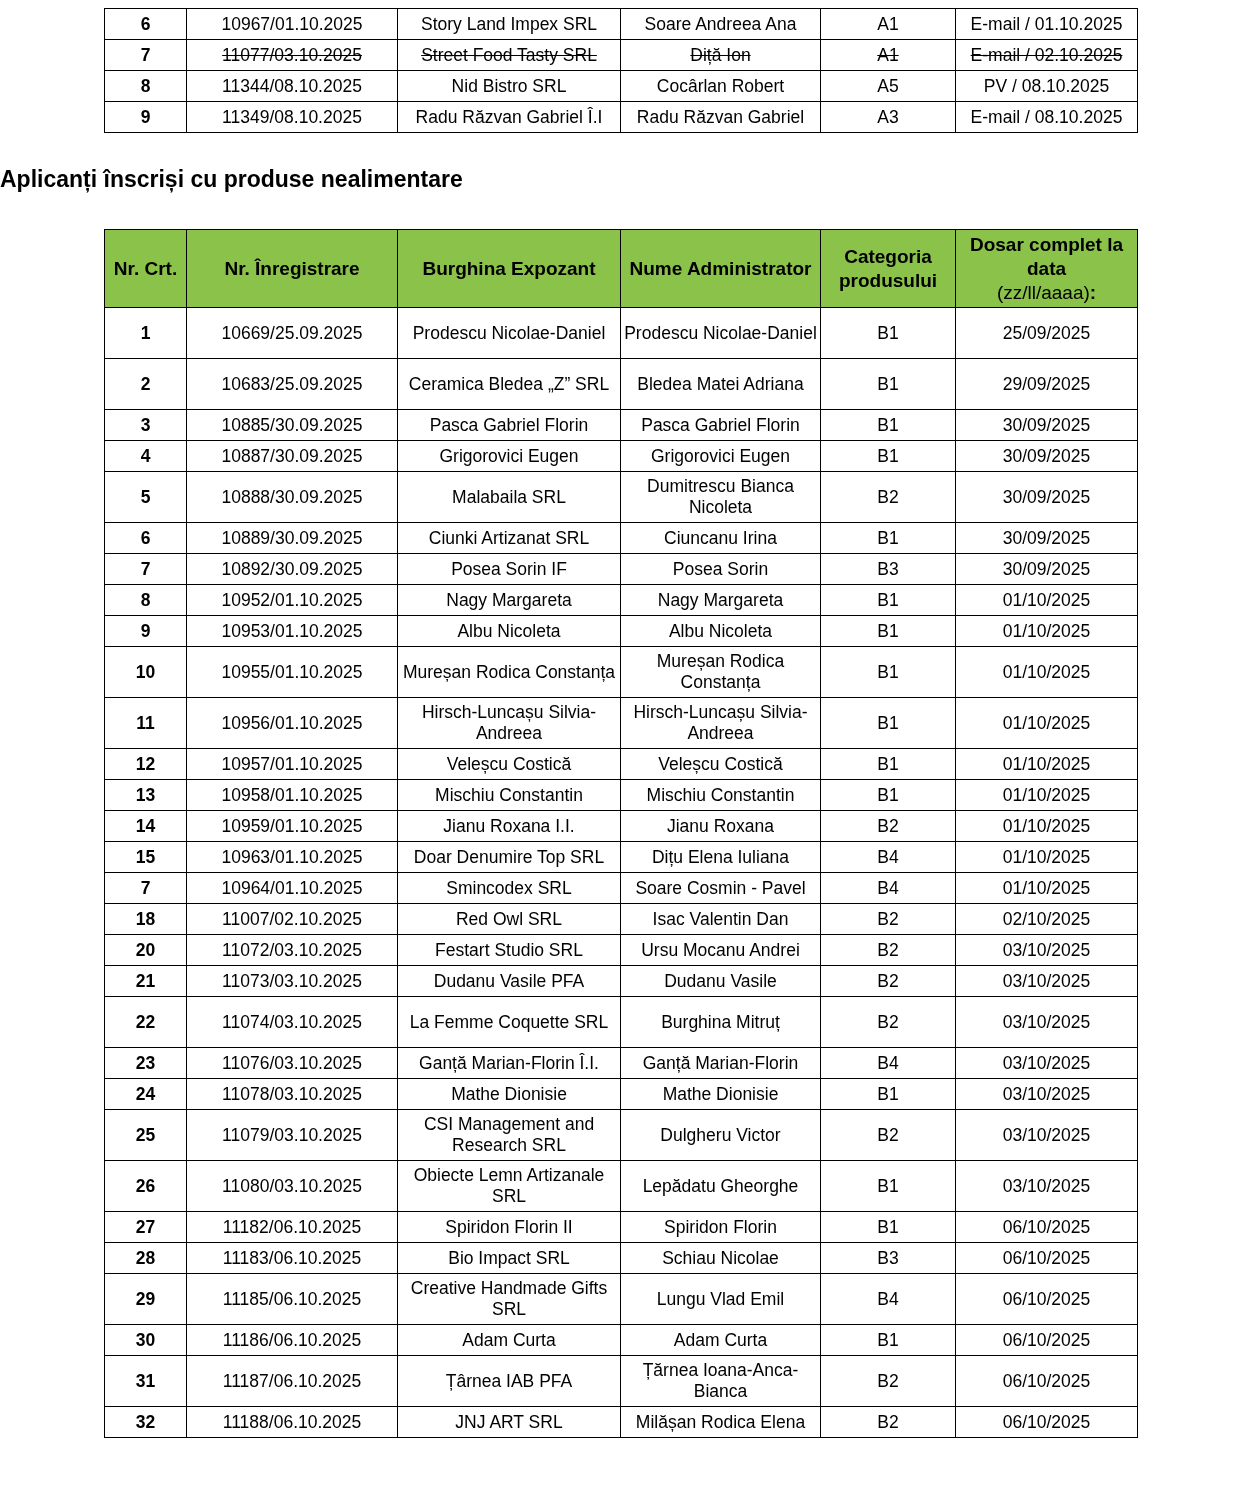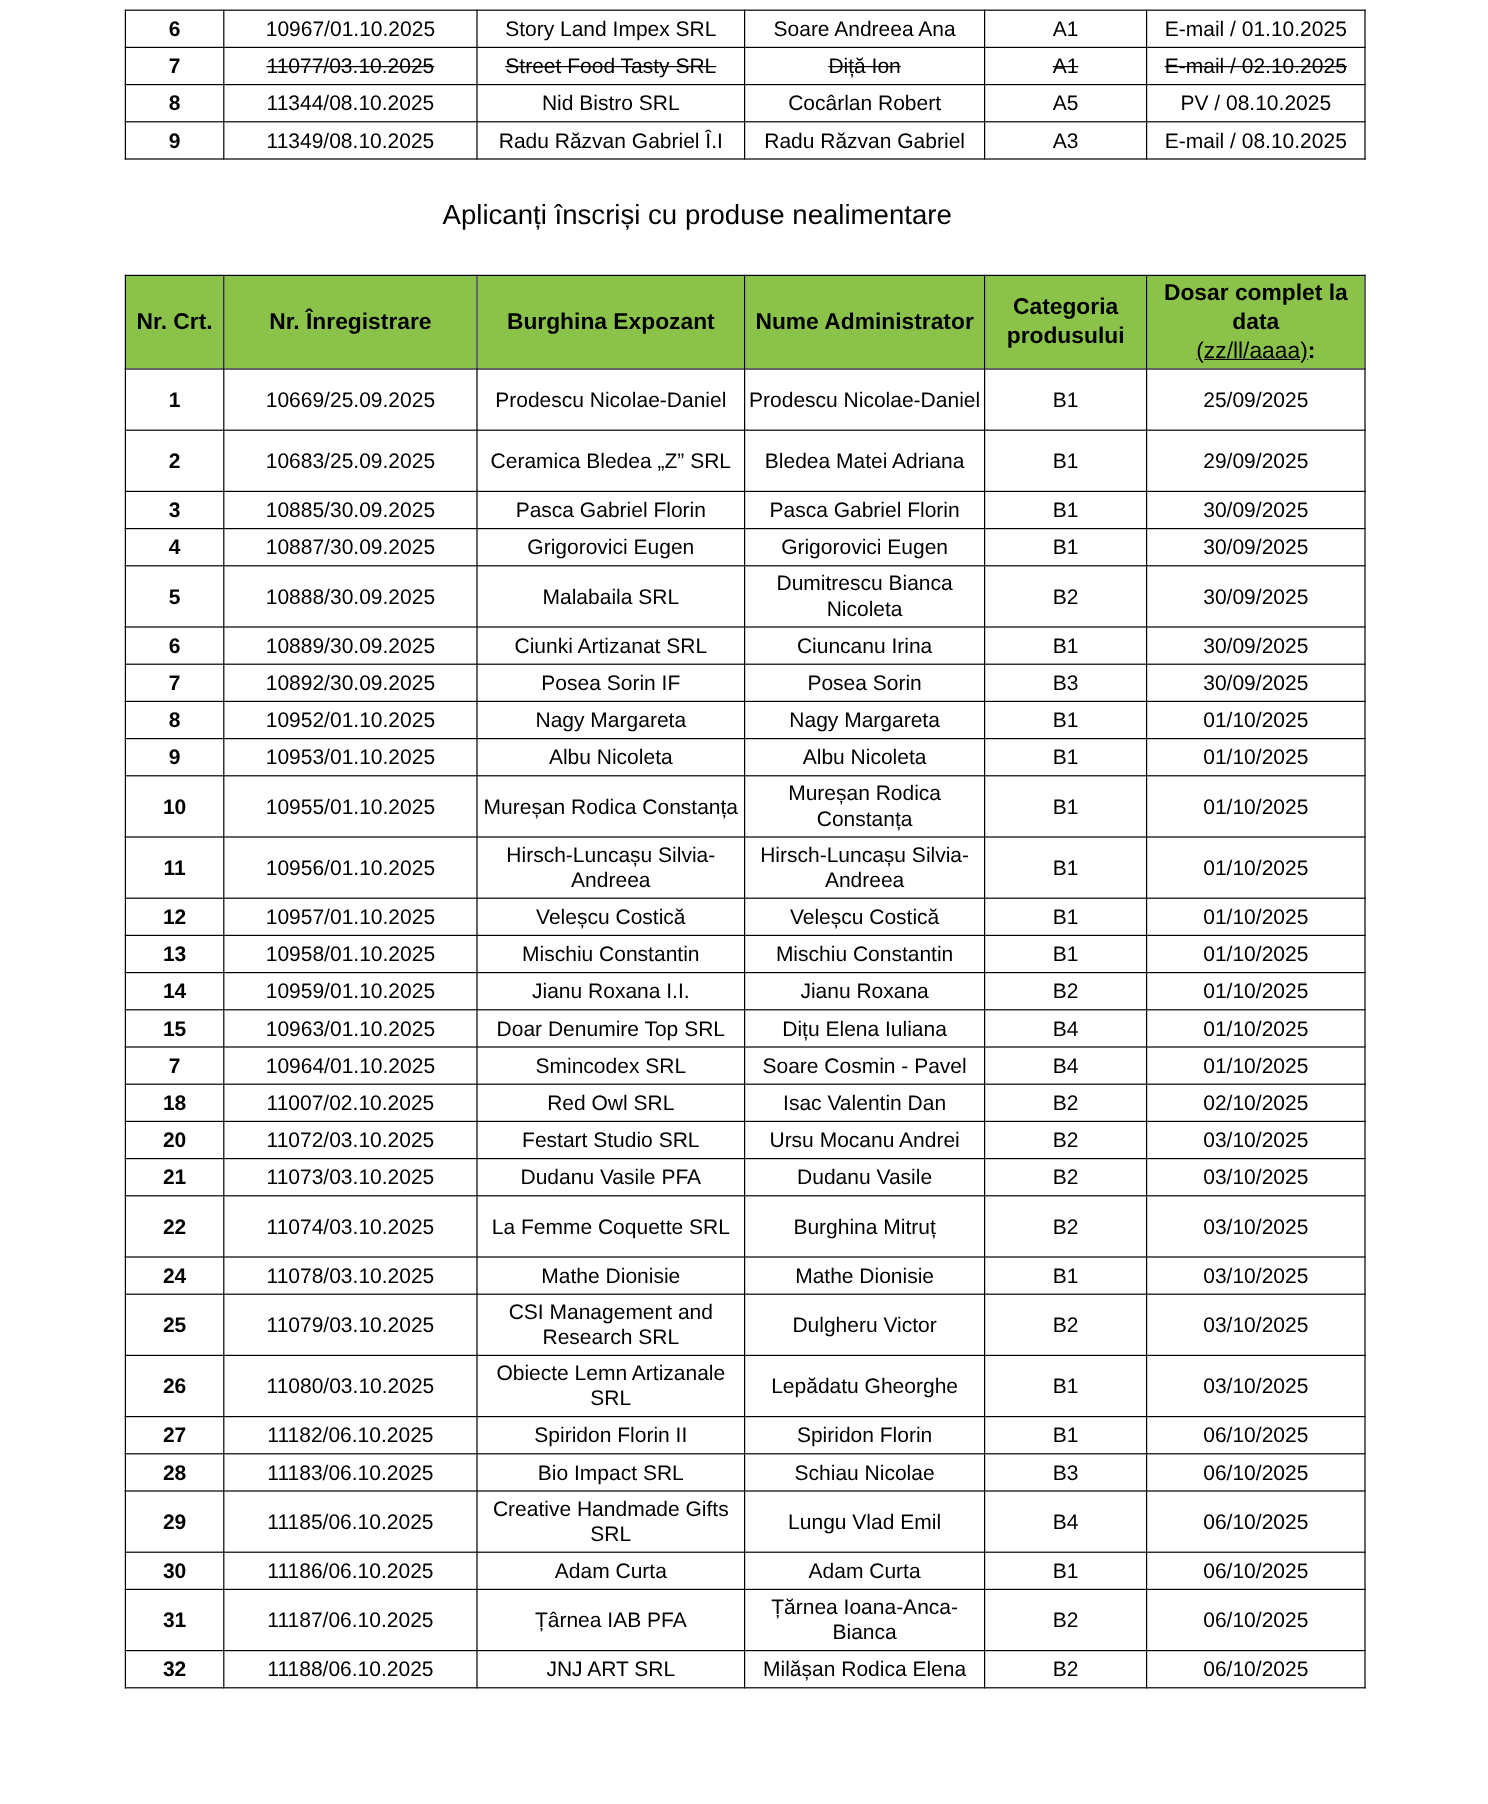--- a/index.html
+++ b/index.html
@@ -35,37 +35,36 @@
       font-weight: bold;
     }
     th {
       background: #8bc34a;
       font-weight: bold;
       font-size: 19px;
       line-height: 24px;
     }
     th .light {
       font-weight: normal;
-      text-decoration: underline;
     }
     .struck td {
       text-decoration: line-through;
     }
     .struck td.nr {
       text-decoration: none;
     }
     #top-table { top: 8px; }
     #top-table tr { height: 31px; }
     #section-title {
       position: absolute;
       top: 165px;
       left: 0;
       width: 1162px;
-      text-align: center;
-      font-weight: normal;
+      text-align: left;
+      font-weight: bold;
       font-size: 23px;
       line-height: 28px;
     }
     #main-table { top: 229px; }
     #main-table thead tr { height: 78px; }
     tr.r1 { height: 31px; }
     tr.r2 { height: 51px; }
     col.c1 { width: 82px; }
     col.c2 { width: 211px; }
     col.c3 { width: 223px; }
@@ -297,20 +296,28 @@
       </tr>
     <tr class="r2">
         <td class="nr">22</td>
         <td>11074/03.10.2025</td>
         <td>La Femme Coquette SRL</td>
         <td>Burghina Mitruț</td>
         <td>B2</td>
         <td>03/10/2025</td>
       </tr>
     <tr class="r1">
+        <td class="nr">23</td>
+        <td>11076/03.10.2025</td>
+        <td>Ganță Marian-Florin Î.I.</td>
+        <td>Ganță Marian-Florin</td>
+        <td>B4</td>
+        <td>03/10/2025</td>
+      </tr>
+    <tr class="r1">
         <td class="nr">24</td>
         <td>11078/03.10.2025</td>
         <td>Mathe Dionisie</td>
         <td>Mathe Dionisie</td>
         <td>B1</td>
         <td>03/10/2025</td>
       </tr>
     <tr class="r2">
         <td class="nr">25</td>
         <td>11079/03.10.2025</td>

